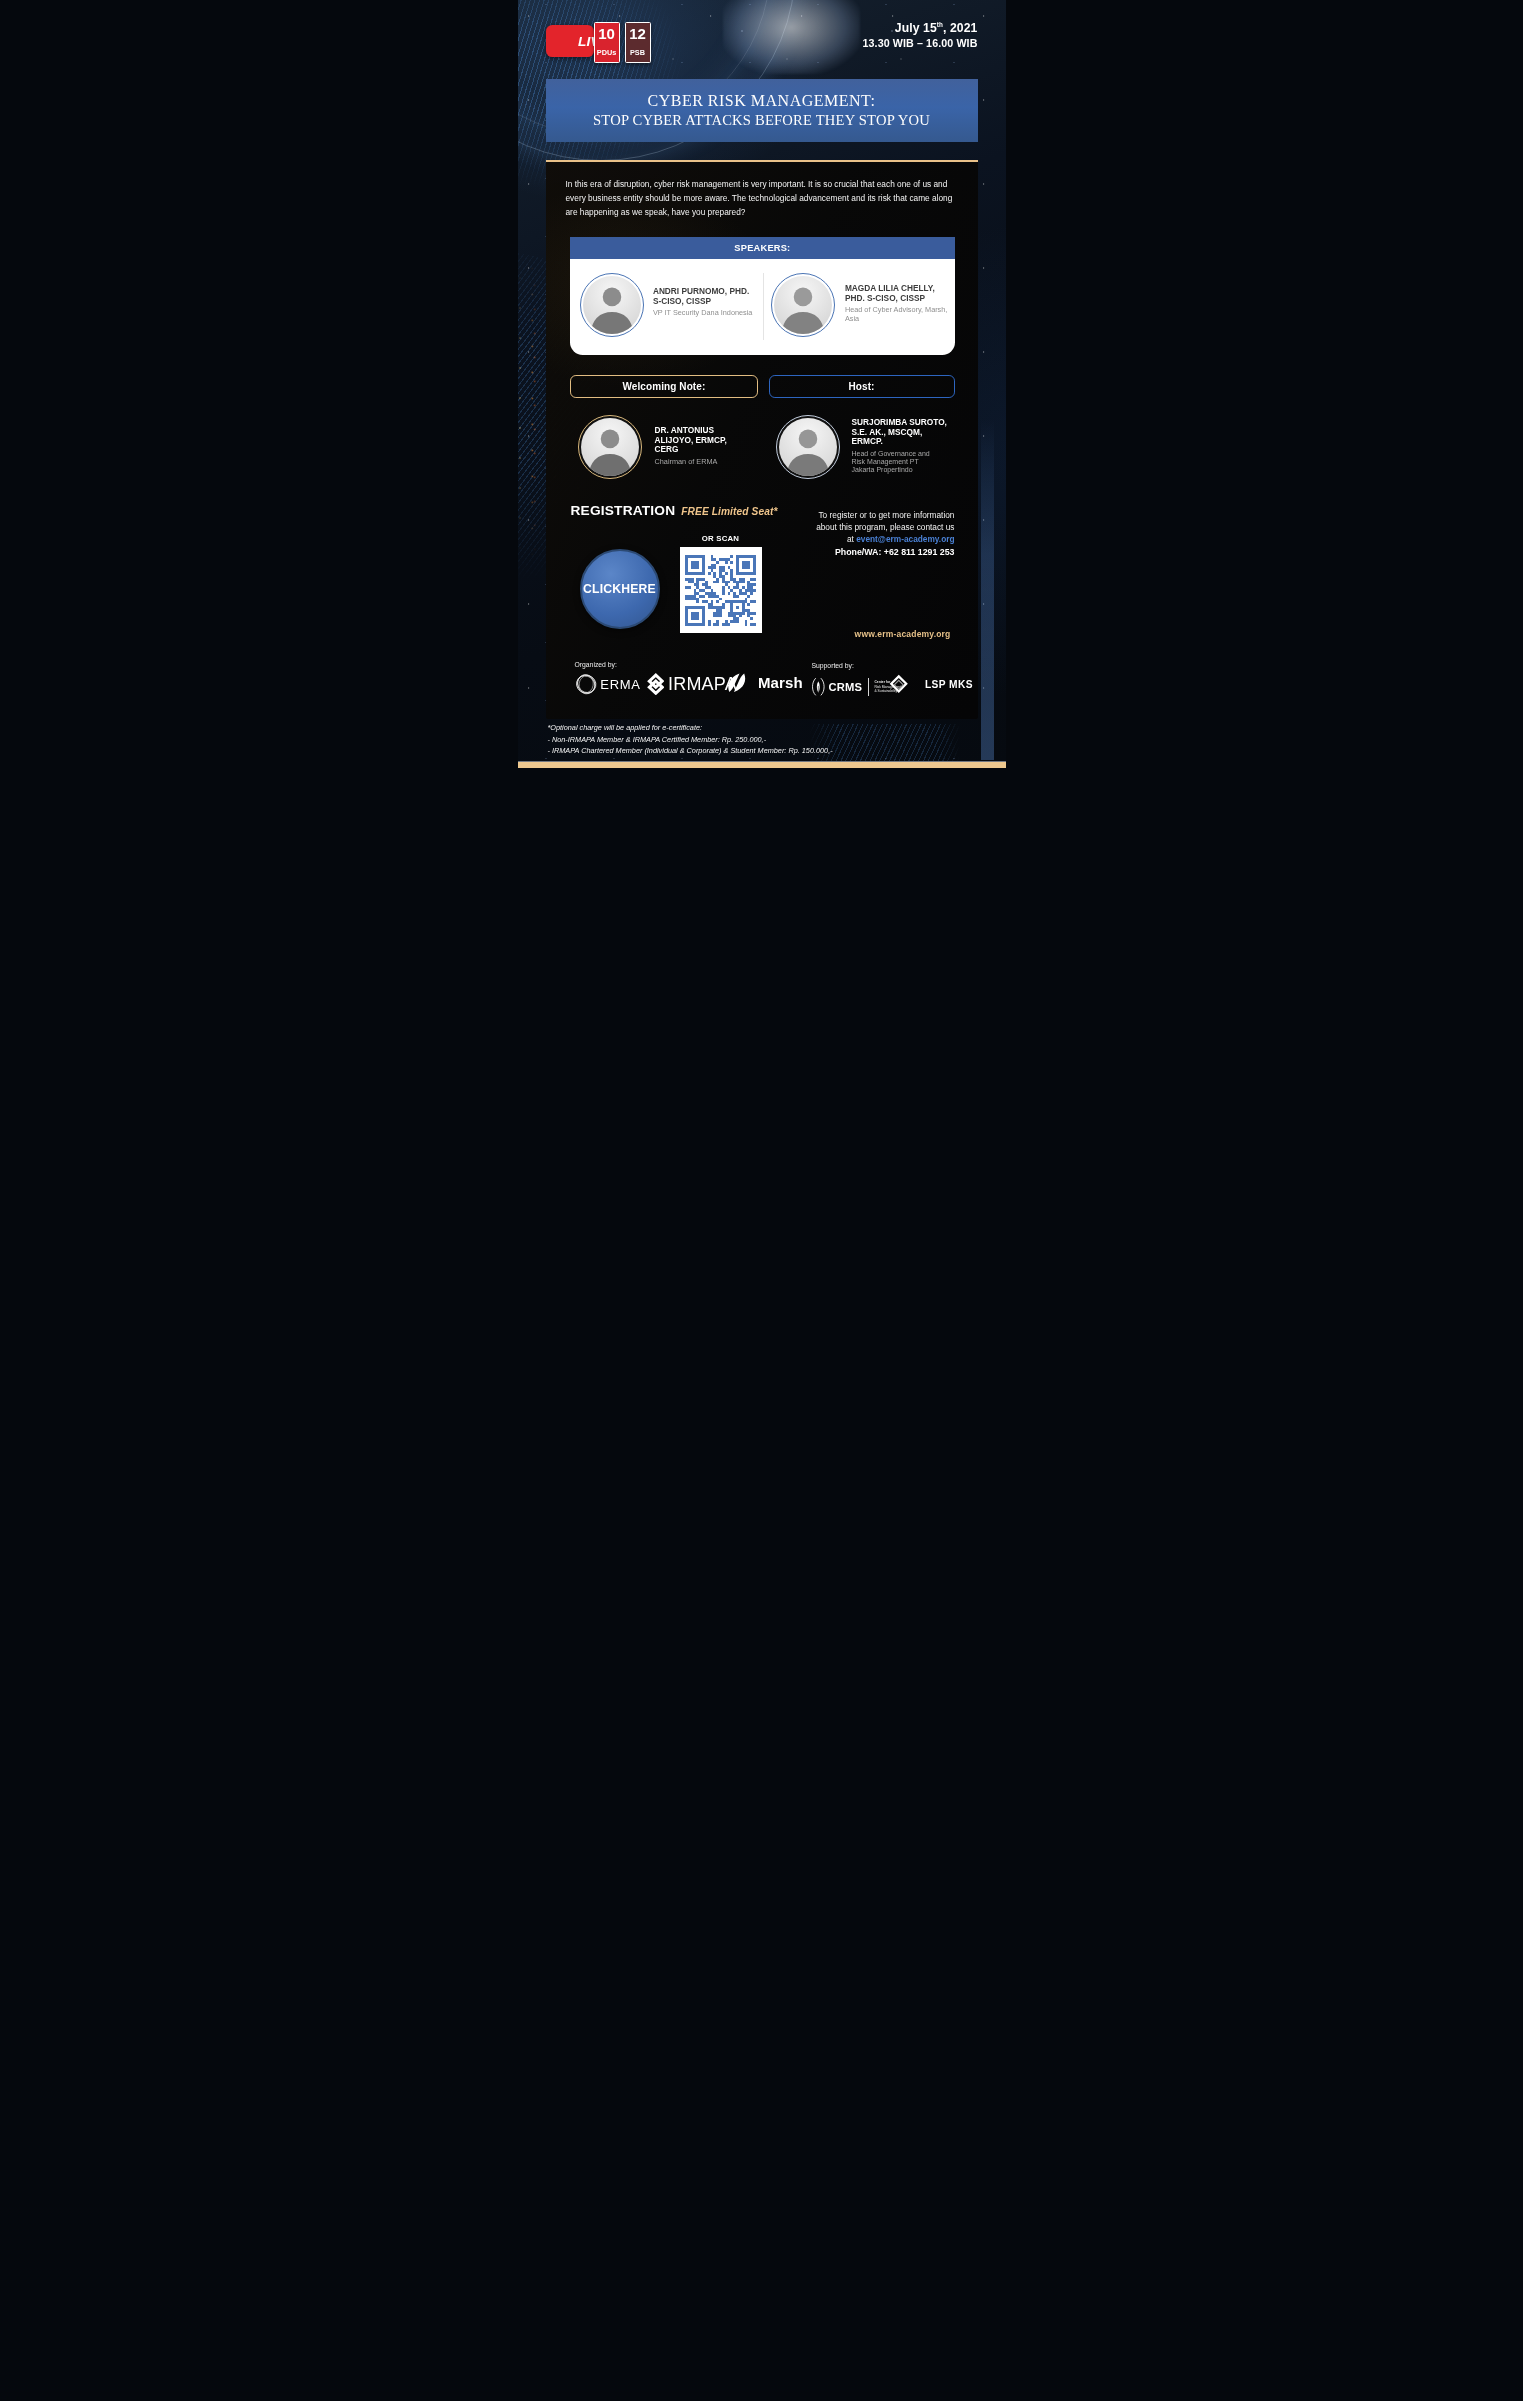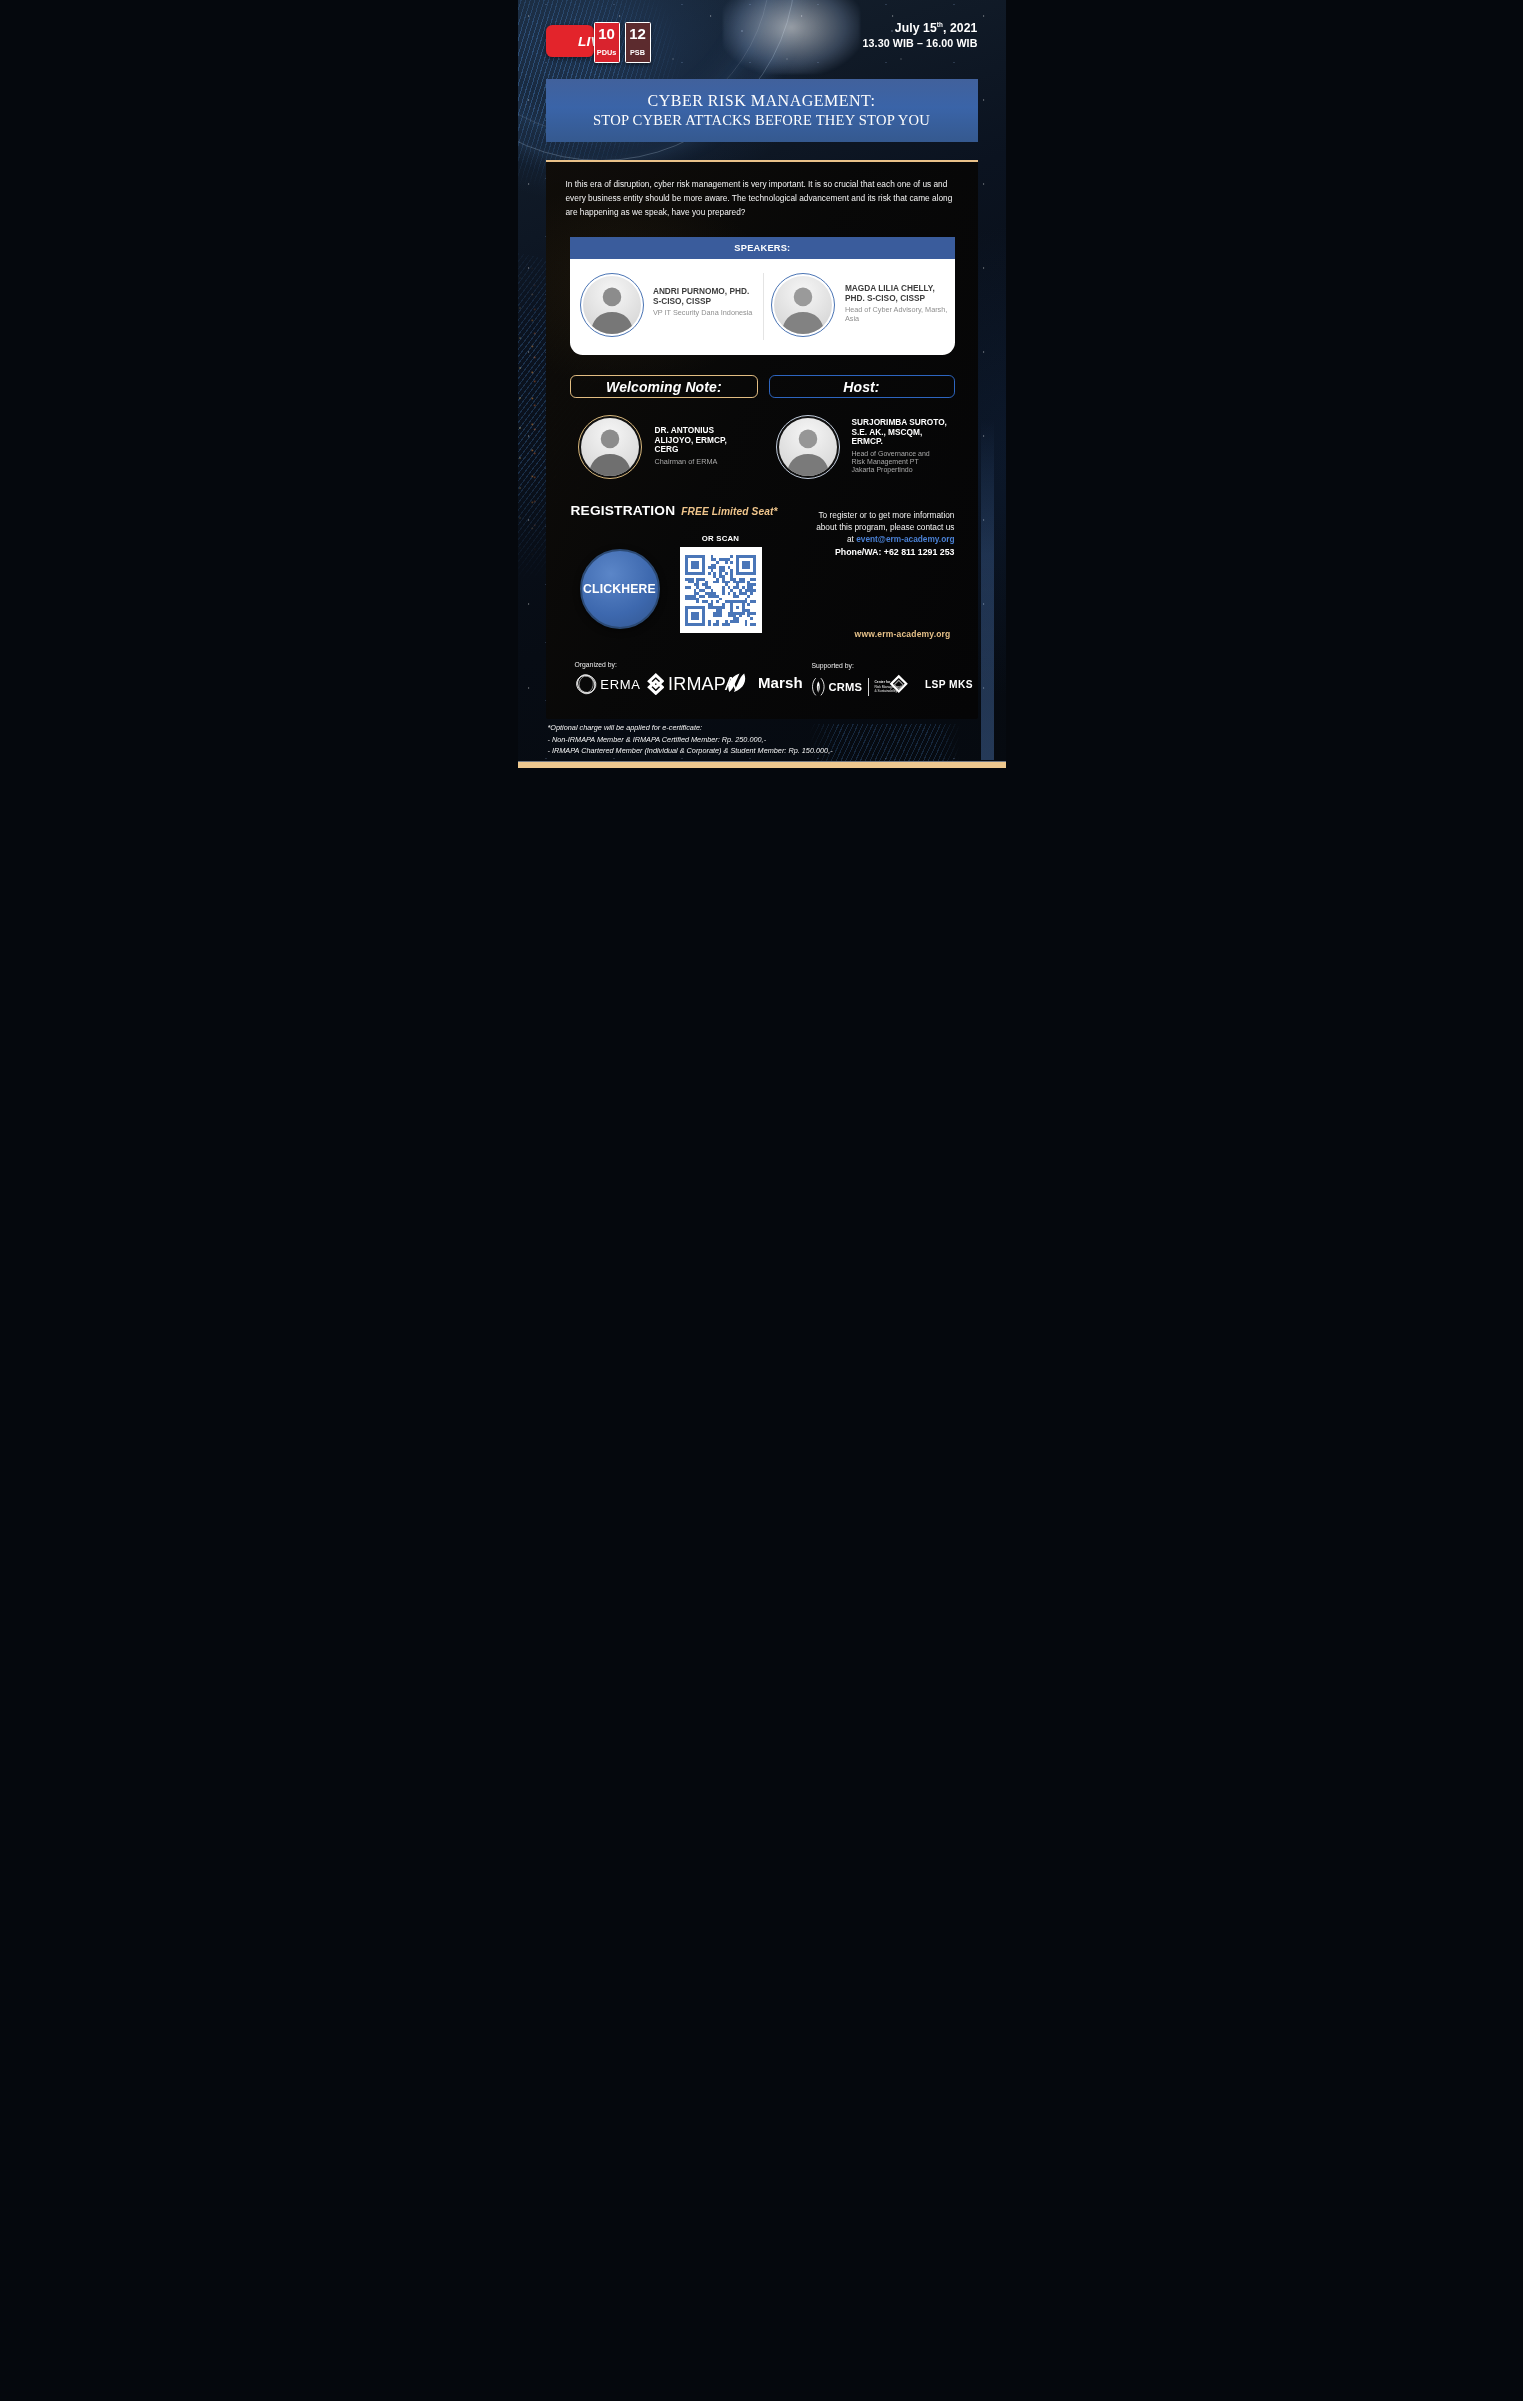--- a/index.html
+++ b/index.html
@@ -87,21 +87,21 @@
   .avatar svg{display:block;width:100%;height:100%;}
   .sp-photo1{left:9.8px;top:13.7px;width:64px;height:64px;border:1.5px solid #4a74b4;}
   .sp-photo2{left:201px;top:13.7px;width:64px;height:64px;border:1.5px solid #4a74b4;}
   .sp-text1{position:absolute;left:83px;top:28px;width:100px;}
   .sp-text2{position:absolute;left:275px;top:25px;width:106px;}
   .sp-name{font-size:8.3px;font-weight:bold;color:#3c3c3c;line-height:9.5px;}
   .sp-title{font-size:7.3px;color:#8f8f8f;line-height:8.3px;margin-top:3.4px;}
   .sp-divider{position:absolute;left:193px;top:13.7px;width:1px;height:67px;background:#e4e4e4;}
   
   .label-btn{position:absolute;height:23.4px;border-radius:5.9px;display:flex;align-items:center;justify-content:center;
-    font-size:14px;font-weight:bold;letter-spacing:0.1px;font-style:italic;}
+    font-size:10px;font-weight:bold;letter-spacing:0.1px;}
   .btn-welcoming{left:24.4px;top:213px;width:188px;border:1.5px solid #e2bd82;}
   .btn-host{left:223px;top:213px;width:186px;border:1.5px solid #2d65c0;}
   .wl-photo{left:32px;top:253px;width:64px;height:64px;border:1.5px solid #d9b87c;background:#111;}
   .ho-photo{left:230px;top:253px;width:64px;height:64px;border:1.5px solid #c3cede;background:#111;}
   .wl-text{position:absolute;left:109px;top:264px;width:97px;}
   .ho-text{position:absolute;left:306px;top:256px;width:104px;}
   .person-name{font-size:8.3px;font-weight:bold;color:#fff;line-height:9.5px;}
   .person-title{font-size:7px;color:#a9a9a9;line-height:7.6px;margin-top:3.9px;}
   .wl-text .person-title{font-size:7.3px;}
   .ho-text .person-title{width:84px;}

